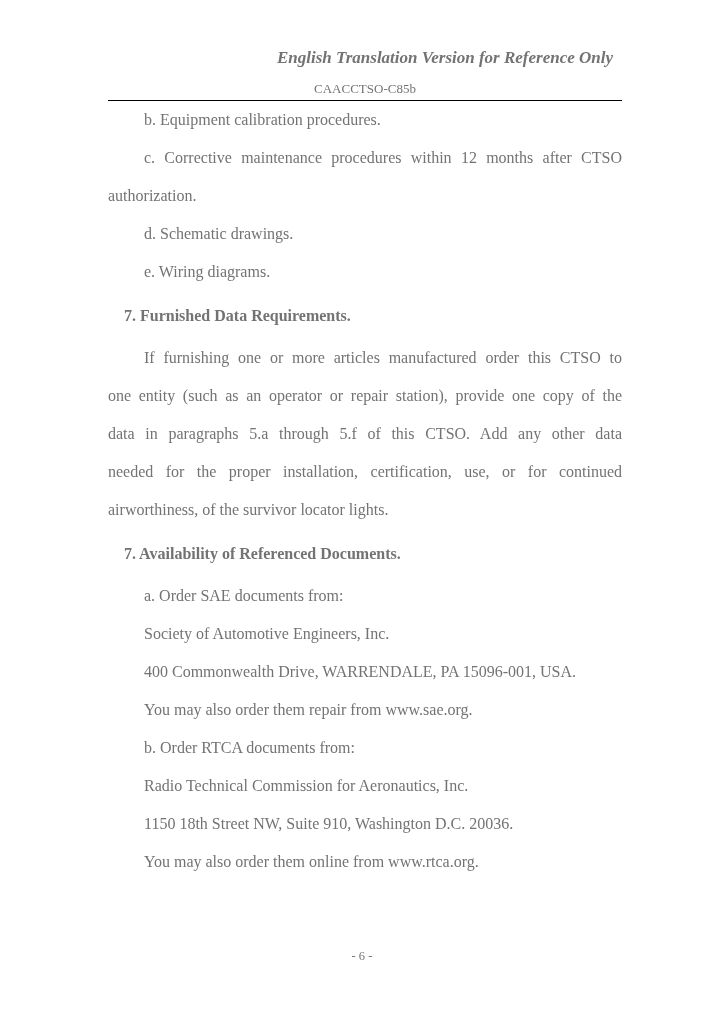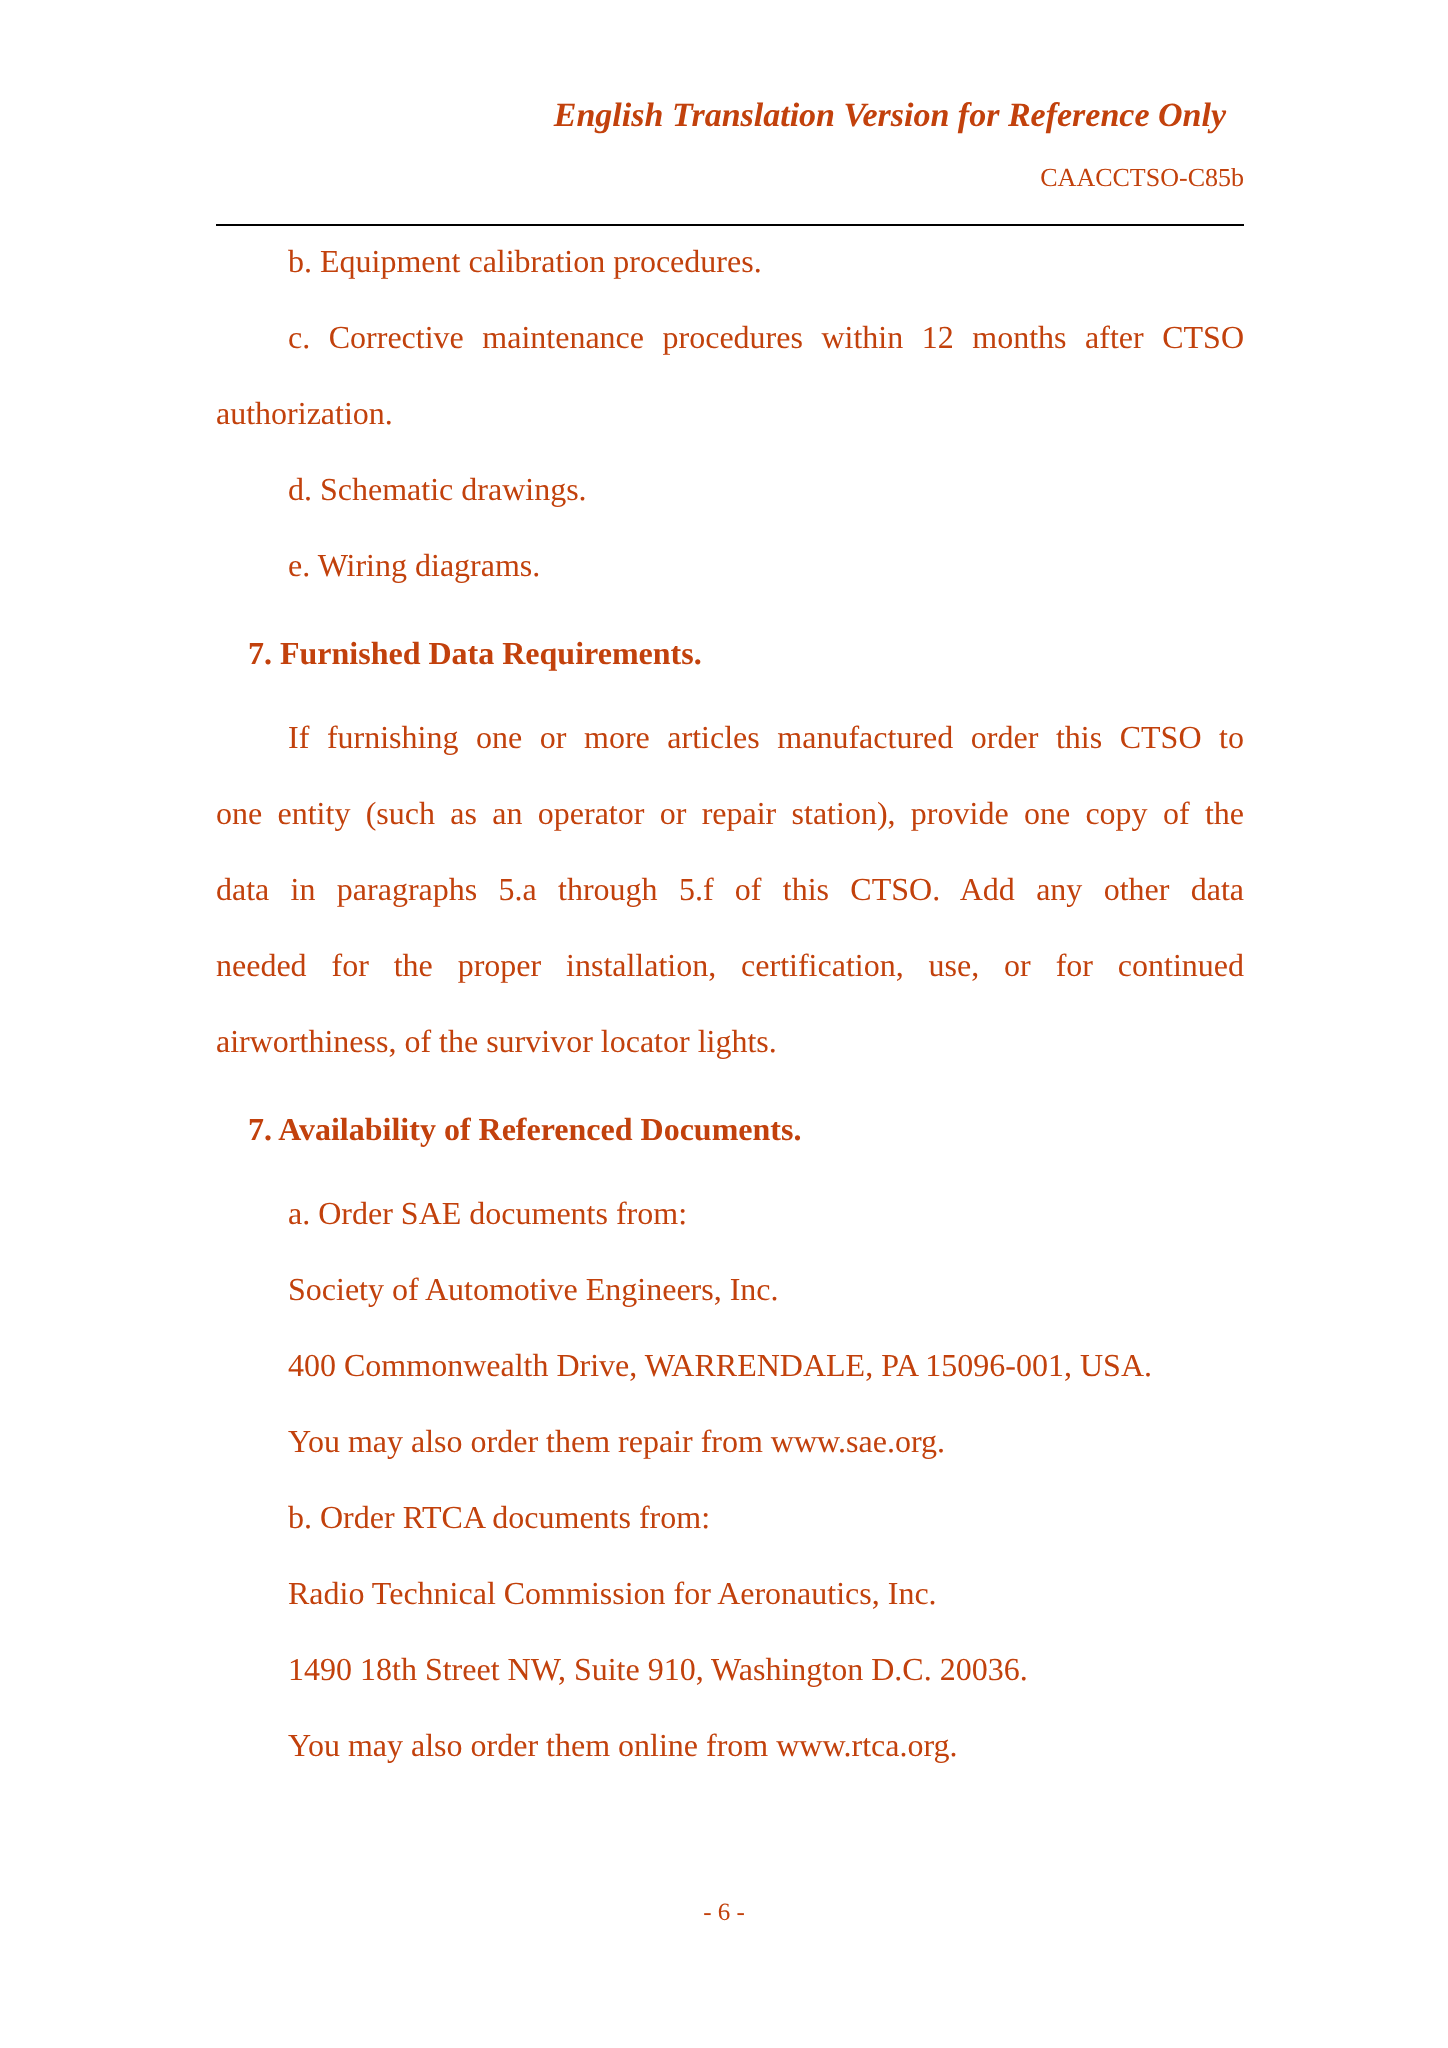--- a/index.html
+++ b/index.html
@@ -5,45 +5,45 @@
   html, body {
     margin: 0;
     padding: 0;
     background: #ffffff;
   }
   .page {
     position: relative;
     width: 724px;
     height: 1024px;
     background: #ffffff;
-    color: #c2410c;
+    color: #737373;
     font-family: "Liberation Serif", "DejaVu Serif", serif;
     overflow: hidden;
   }
   .content {
     position: absolute;
     left: 108px;
     top: 48px;
     width: 514px;
   }
   .header-title {
     text-align: right;
     padding-right: 9px;
     font-size: 17px;
     line-height: 20px;
     font-weight: bold;
     font-style: italic;
     white-space: nowrap;
   }
   .doc-head {
     display: flex;
-    justify-content: flex-end;
+    justify-content: center;
     align-items: flex-end;
     margin-top: 13px;
-    padding-bottom: 15px;
+    padding-bottom: 3px;
     border-bottom: 1.3px solid #000000;
     font-size: 13px;
     line-height: 16px;
   }
   .doc-body {
     font-size: 16px;
   }
   .block.paragraph { margin: 0; }
   .block.heading {
     font-weight: bold;
@@ -119,21 +119,21 @@
         <div class="block paragraph">
           <div class="line indent">You may also order them repair from www.sae.org.</div>
         </div>
         <div class="block paragraph">
           <div class="line indent">b. Order RTCA documents from:</div>
         </div>
         <div class="block paragraph">
           <div class="line indent">Radio Technical Commission for Aeronautics, Inc.</div>
         </div>
         <div class="block paragraph">
-          <div class="line indent">1490 18th Street NW, Suite 910, Washington D.C. 20036.</div>
+          <div class="line indent">1150 18th Street NW, Suite 910, Washington D.C. 20036.</div>
         </div>
         <div class="block paragraph">
           <div class="line indent">You may also order them online from www.rtca.org.</div>
         </div>
       </div>
 
   </div>
 
   <div class="footer">- 6 -</div>
 </div>

